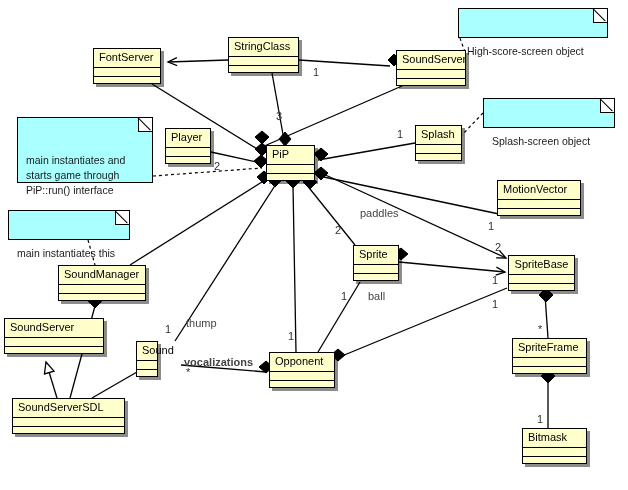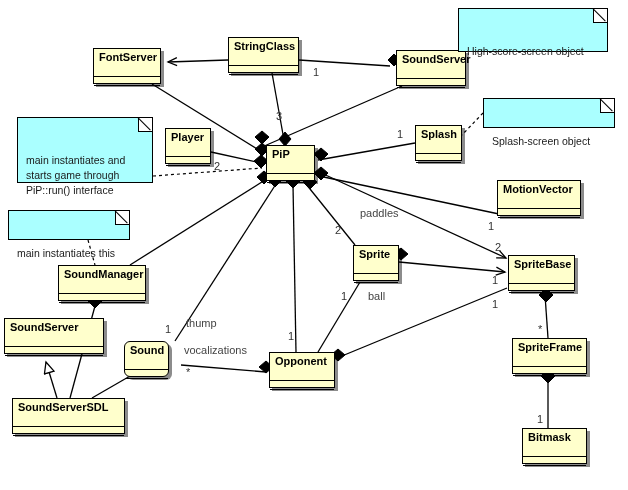--- a/index.html
+++ b/index.html
@@ -17,25 +17,25 @@
     position:absolute;
     box-sizing:border-box;
     background:#ffffcc;
     border:1.5px solid #000000;
     box-shadow:3px 3px 0 rgba(0,0,0,0.45);
     z-index:5;
   }
   .uml-class .cname{
     box-sizing:border-box;
     border-bottom:1.5px solid #000;
-    font-weight:bold;
+    font-weight:normal;
     font-size:11px;
     color:#000;
     line-height:15px;
-    padding:1px 5px 11px 5px;
+    padding:1px 5px 2px 5px;
     white-space:nowrap;
   }
   .uml-class .attrs{
     box-sizing:border-box;
     height:9px;
     border-bottom:1.5px solid #000;
   }
   .uml-class .ops{
     box-sizing:border-box;
     height:9px;
@@ -237,21 +237,21 @@
     <div class="attrs"></div>
     <div class="ops"></div>
   </div>
 
   <div class="uml-class" style="left:4px;top:318px;width:100px;height:36px;">
     <div class="cname">SoundServer</div>
     <div class="attrs"></div>
     <div class="ops"></div>
   </div>
 
-  <div class="uml-class" style="left:124px;top:341px;width:45px;height:36px;border-radius:6px;">
+  <div class="uml-class" style="left:136px;top:341px;width:22px;height:36px;">
     <div class="cname">Sound</div>
     <div class="attrs"></div>
     <div class="ops"></div>
   </div>
 
   <div class="uml-class" style="left:512px;top:338px;width:75px;height:36px;">
     <div class="cname">SpriteFrame</div>
     <div class="attrs"></div>
     <div class="ops"></div>
   </div>
@@ -279,21 +279,21 @@
     <span>main instantiates and
 starts game through
 PiP::run() interface</span>
   </div>
 
   <div class="uml-note" style="left:8px;top:210px;width:122px;height:30px;">
     <span class="dogear"></span>
     <span>main instantiates this</span>
   </div>
 
-  <div class="uml-note" style="left:458px;top:8px;width:150px;height:44px;">
+  <div class="uml-note" style="left:458px;top:8px;width:150px;height:30px;">
     <span class="dogear"></span>
     <span>High-score-screen object</span>
   </div>
 
   <div class="uml-note" style="left:483px;top:98px;width:132px;height:30px;">
     <span class="dogear"></span>
     <span>Splash-screen object</span>
   </div>
 
   <div class="elabel" style="left:313px;top:66px;">1</div>
@@ -304,18 +304,18 @@
   <div class="elabel role" style="left:360px;top:207px;">paddles</div>
   <div class="elabel" style="left:488px;top:220px;">1</div>
   <div class="elabel" style="left:495px;top:241px;">2</div>
   <div class="elabel" style="left:492px;top:274px;">1</div>
   <div class="elabel" style="left:492px;top:298px;">1</div>
   <div class="elabel" style="left:341px;top:290px;">1</div>
   <div class="elabel role" style="left:368px;top:290px;">ball</div>
   <div class="elabel" style="left:288px;top:330px;">1</div>
   <div class="elabel" style="left:165px;top:323px;">1</div>
   <div class="elabel role" style="left:186px;top:317px;">thump</div>
-  <div class="elabel role" style="left:184px;top:344px;">vocalizations</div>
+  <div class="elabel role" style="left:184px;top:356px;font-weight:bold;">vocalizations</div>
   <div class="elabel" style="left:186px;top:366px;">*</div>
   <div class="elabel" style="left:538px;top:323px;">*</div>
   <div class="elabel" style="left:537px;top:413px;">1</div>
 
 </div>
 
 </body></html>

